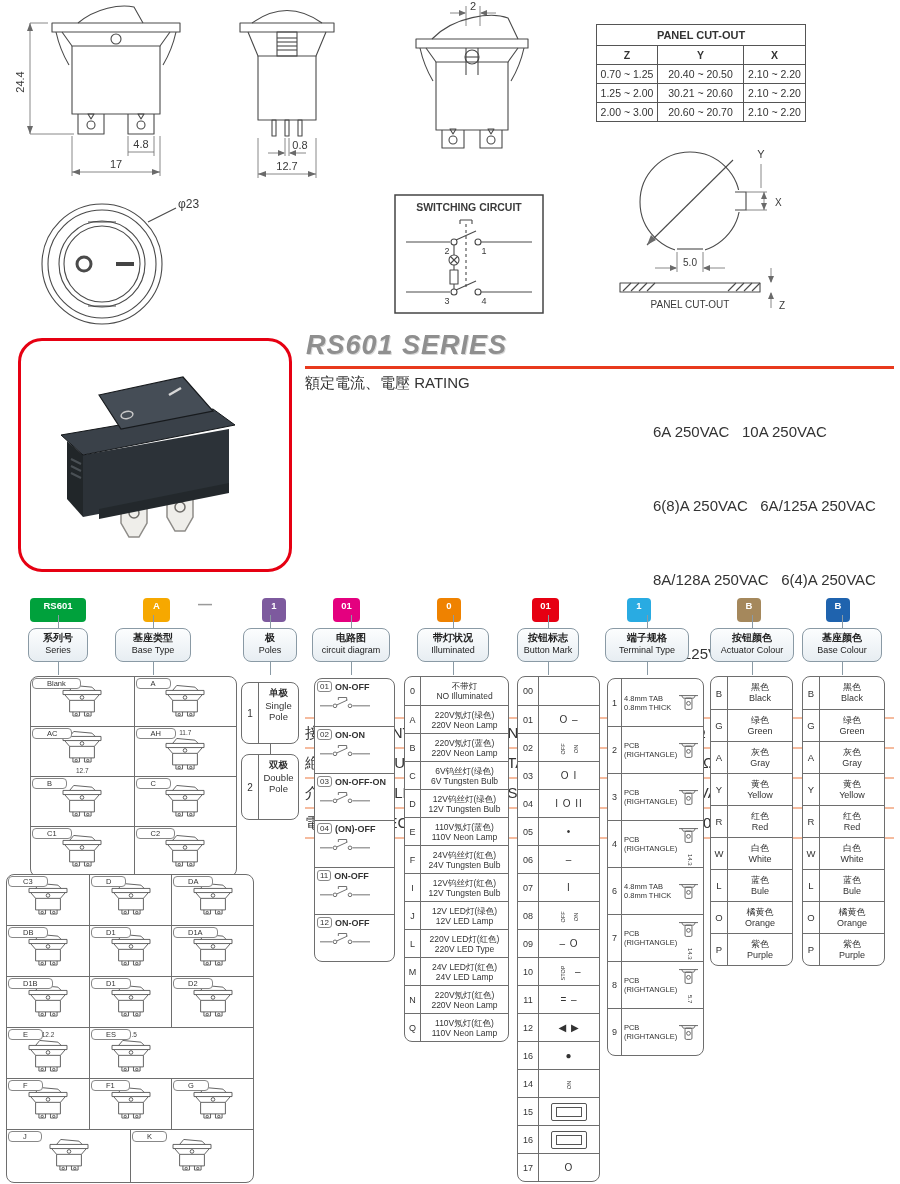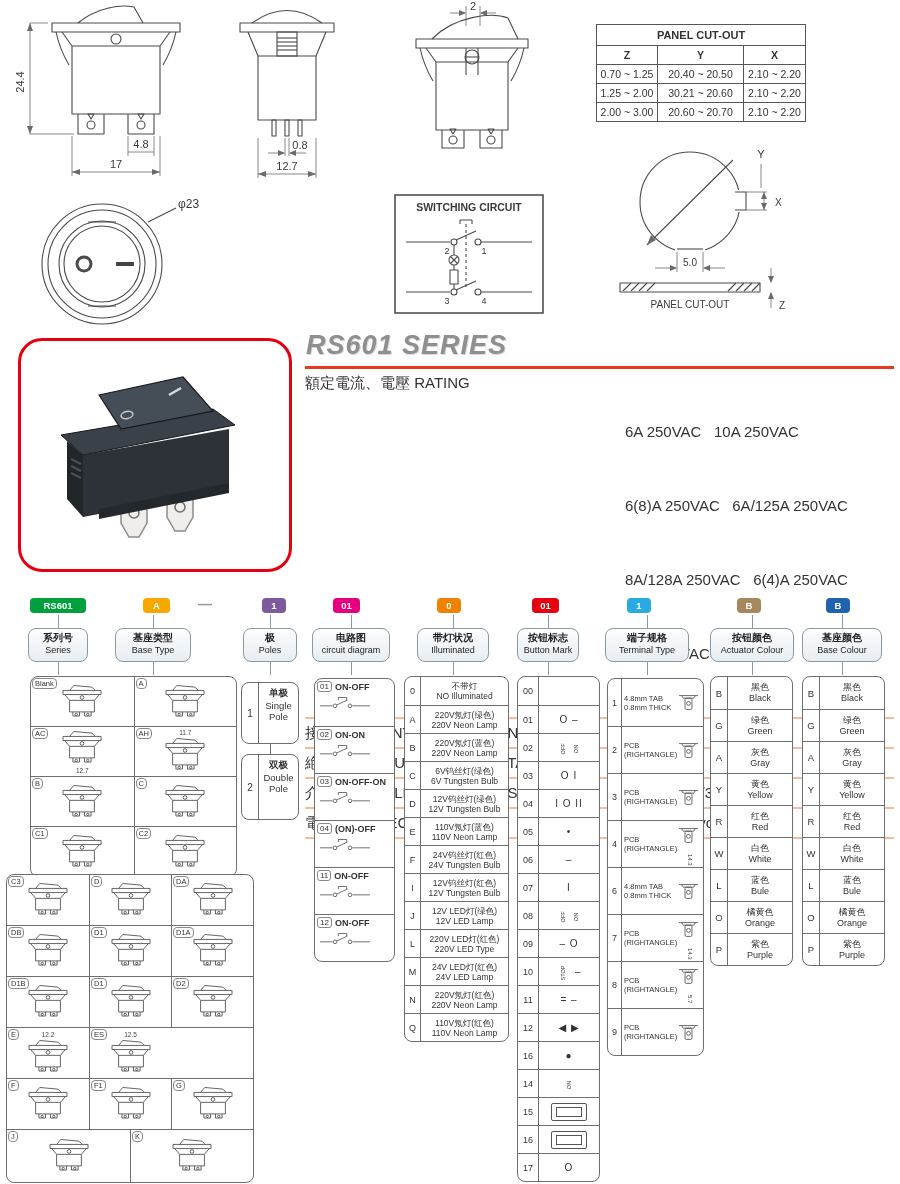--- a/index.html
+++ b/index.html
@@ -20,29 +20,29 @@
   .pct-grid div:nth-child(3n+1){border-left:none;}
   .pct-grid div.h{border-top:none;font-weight:bold;}
 
   
   #photo{left:18px;top:338px;width:268px;height:228px;border:3px solid #e60012;border-radius:24px;}
 
   
   #series-title{left:306px;top:330px;font-size:27px;font-weight:bold;font-style:italic;
     color:#8f8f8f;letter-spacing:1px;text-shadow:1px 1px 0 #d7d7d7;}
   #spec{left:305px;top:366px;width:589px;border-top:3px solid #e8391d;}
-  .spec-row{display:flex;border-bottom:2px solid #f5bb9e;padding:2px 0;align-items:center;}
+  .spec-row{display:flex;border-bottom:2px solid #f5bb9e;padding:2px 0;align-items:center;gap:28px;}
   .spec-row.rating{align-items:flex-start;}
   .spec-label{width:320px;font-size:15px;line-height:24px;}
   .spec-value{font-size:15px;line-height:24px;white-space:pre;}
   .spec-value div{line-height:26px;white-space:pre;}
 
   
   #ordering{left:0;top:592px;width:900px;height:592px;}
-  .chip{position:absolute;top:6px;height:15px;line-height:15px;border-radius:4px;color:#fff;
+  .chip{position:absolute;top:6px;height:24px;line-height:15px;border-radius:4px;color:#fff;
         font-size:9.5px;font-weight:bold;text-align:center;}
   #dash{left:190px;top:4px;width:30px;text-align:center;color:#9a9a9a;font-weight:bold;font-size:14px;}
   .gbox{position:absolute;top:36px;height:34px;box-sizing:border-box;border:1.2px solid #8a9aa5;border-radius:8px;
         background:linear-gradient(#fcfdfe,#e7edf2);text-align:center;padding-top:2px;}
   .gbox::before{content:"";position:absolute;left:50%;top:-14px;width:1px;height:14px;background:#8a9aa5;}
   .gbox::after{content:"";position:absolute;left:50%;bottom:-14px;width:1px;height:14px;background:#8a9aa5;}
   .gzh{font-size:10px;font-weight:bold;color:#222;}
   .gen{font-size:9px;color:#222;}
 
   .col-table{position:absolute;box-sizing:border-box;border:1.4px solid #6e6e6e;border-radius:8px;background:#fff;overflow:hidden;}
@@ -51,21 +51,21 @@
   #base1{left:30px;top:84px;width:207px;}
   #base2{left:6px;top:282px;width:248px;}
   .brow{display:grid;border-top:1px solid #6e6e6e;}
   .brow:first-child{border-top:none;}
   .c2{grid-template-columns:1fr 1fr;height:49px;}
   .c3{grid-template-columns:1fr 1fr 1fr;height:50px;}
   .cj{grid-template-columns:1fr 1fr;height:52px;}
   .bcell{position:relative;border-left:1px solid #6e6e6e;display:flex;flex-direction:column;align-items:center;justify-content:center;}
   .bcell:first-child{border-left:none;}
   .bcode{position:absolute;top:1px;left:1px;border:1px solid #888;border-radius:4px;font-size:7.5px;
-         padding:0 2px;background:#fff;z-index:2;color:#333;}
+         padding:0 14px;background:#fff;z-index:2;color:#333;}
   .bdim{font-size:6.5px;line-height:7px;color:#444;}
 
   
   .pole-box{box-sizing:border-box;border:1.4px solid #6e6e6e;border-radius:8px;display:flex;background:#fff;align-items:stretch;}
   #poles{left:241px;top:90px;width:58px;}
   .pcode{width:16px;display:flex;align-items:center;justify-content:center;font-size:10px;border-right:1px solid #6e6e6e;}
   .ptxt{flex:1;text-align:center;padding:4px 1px;}
   .pzh{font-size:9.5px;font-weight:bold;}
   .pen2{font-size:9.5px;line-height:11px;}
   .pconn{width:1px;height:10px;background:#6e6e6e;margin:0 auto;}

